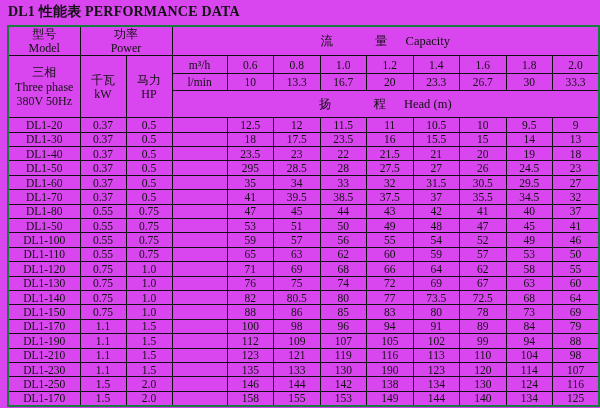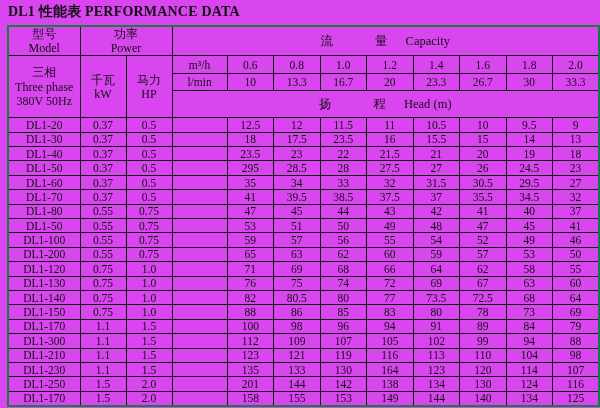--- a/index.html
+++ b/index.html
@@ -270,21 +270,21 @@
           <td>59</td>
           <td>57</td>
           <td>56</td>
           <td>55</td>
           <td>54</td>
           <td>52</td>
           <td>49</td>
           <td>46</td>
         </tr>
         <tr class="data-row">
-          <td>DL1-200</td>
+          <td>DL1-110</td>
           <td>0.55</td>
           <td>0.75</td>
           <td></td>
           <td>65</td>
           <td>63</td>
           <td>62</td>
           <td>60</td>
           <td>59</td>
           <td>57</td>
           <td>53</td>
@@ -354,21 +354,21 @@
           <td>100</td>
           <td>98</td>
           <td>96</td>
           <td>94</td>
           <td>91</td>
           <td>89</td>
           <td>84</td>
           <td>79</td>
         </tr>
         <tr class="data-row">
-          <td>DL1-300</td>
+          <td>DL1-190</td>
           <td>1.1</td>
           <td>1.5</td>
           <td></td>
           <td>112</td>
           <td>109</td>
           <td>107</td>
           <td>105</td>
           <td>102</td>
           <td>99</td>
           <td>94</td>
@@ -389,32 +389,32 @@
           <td>98</td>
         </tr>
         <tr class="data-row">
           <td>DL1-230</td>
           <td>1.1</td>
           <td>1.5</td>
           <td></td>
           <td>135</td>
           <td>133</td>
           <td>130</td>
-          <td>164</td>
+          <td>190</td>
           <td>123</td>
           <td>120</td>
           <td>114</td>
           <td>107</td>
         </tr>
         <tr class="data-row">
           <td>DL1-250</td>
           <td>1.5</td>
           <td>2.0</td>
           <td></td>
-          <td>201</td>
+          <td>146</td>
           <td>144</td>
           <td>142</td>
           <td>138</td>
           <td>134</td>
           <td>130</td>
           <td>124</td>
           <td>116</td>
         </tr>
         <tr class="data-row">
           <td>DL1-170</td>

